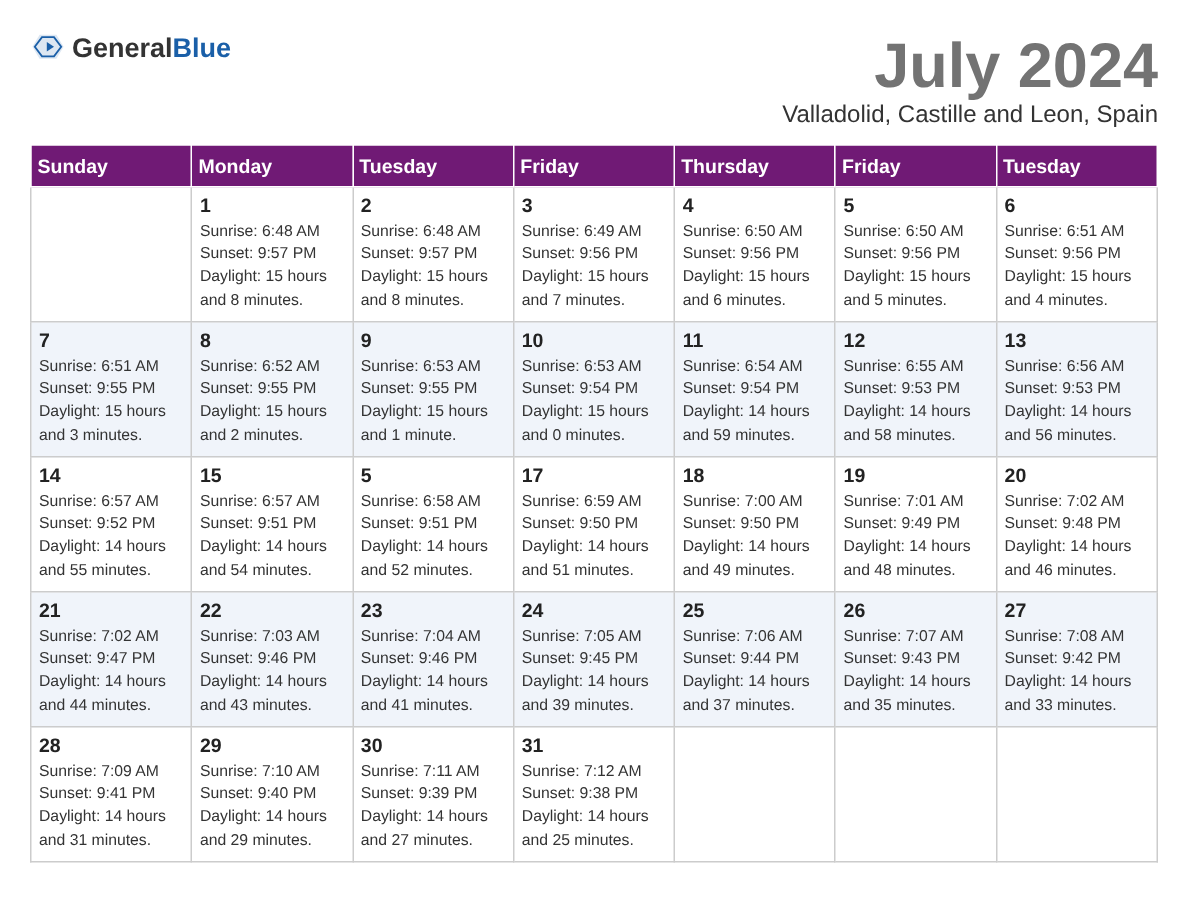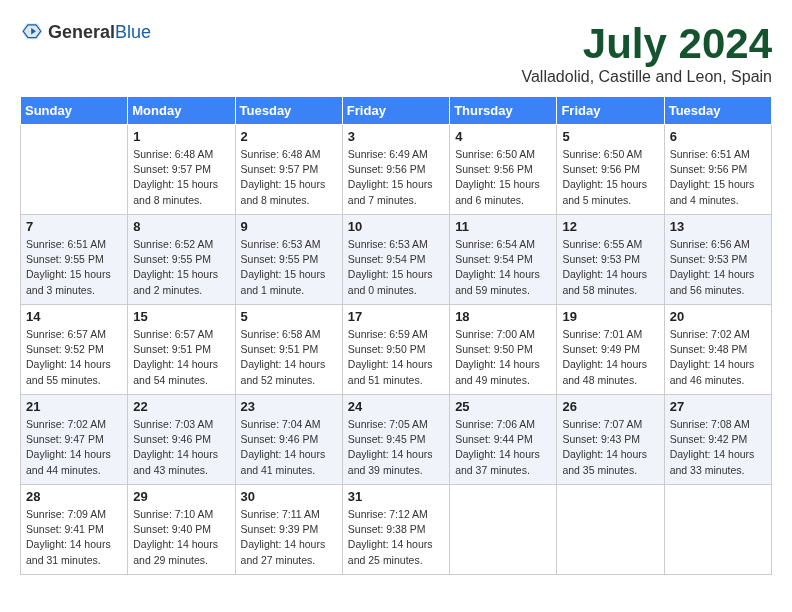--- a/index.html
+++ b/index.html
@@ -21,46 +21,46 @@
       align-items: center;
       gap: 4px;
     }
     .logo-text-general {
       font-size: 18px;
       font-weight: bold;
       color: #333;
     }
     .logo-text-blue {
       font-size: 18px;
-      font-weight: normal;
+      font-weight: bold;
       color: #1a5fa8;
     }
     .logo-icon {
       width: 24px;
       height: 24px;
     }
     .title-block {
       text-align: right;
     }
     .month-title {
       font-size: 42px;
       font-weight: bold;
-      color: #14532d;
+      color: #737373;
     }
     .location-title {
       font-size: 16px;
       color: #333;
     }
     .calendar-table {
       width: 100%;
       border-collapse: collapse;
       font-size: 11px;
     }
     .calendar-table thead tr th {
-      background-color: #3b82f6;
+      background-color: #701a75;
       color: #fff;
       padding: 6px 4px;
       text-align: left;
       font-size: 13px;
       font-weight: bold;
       border: 1px solid #fff;
       margin-top: 21px;
     }
     .calendar-table tbody tr td {
       border: 1px solid #ccc;

